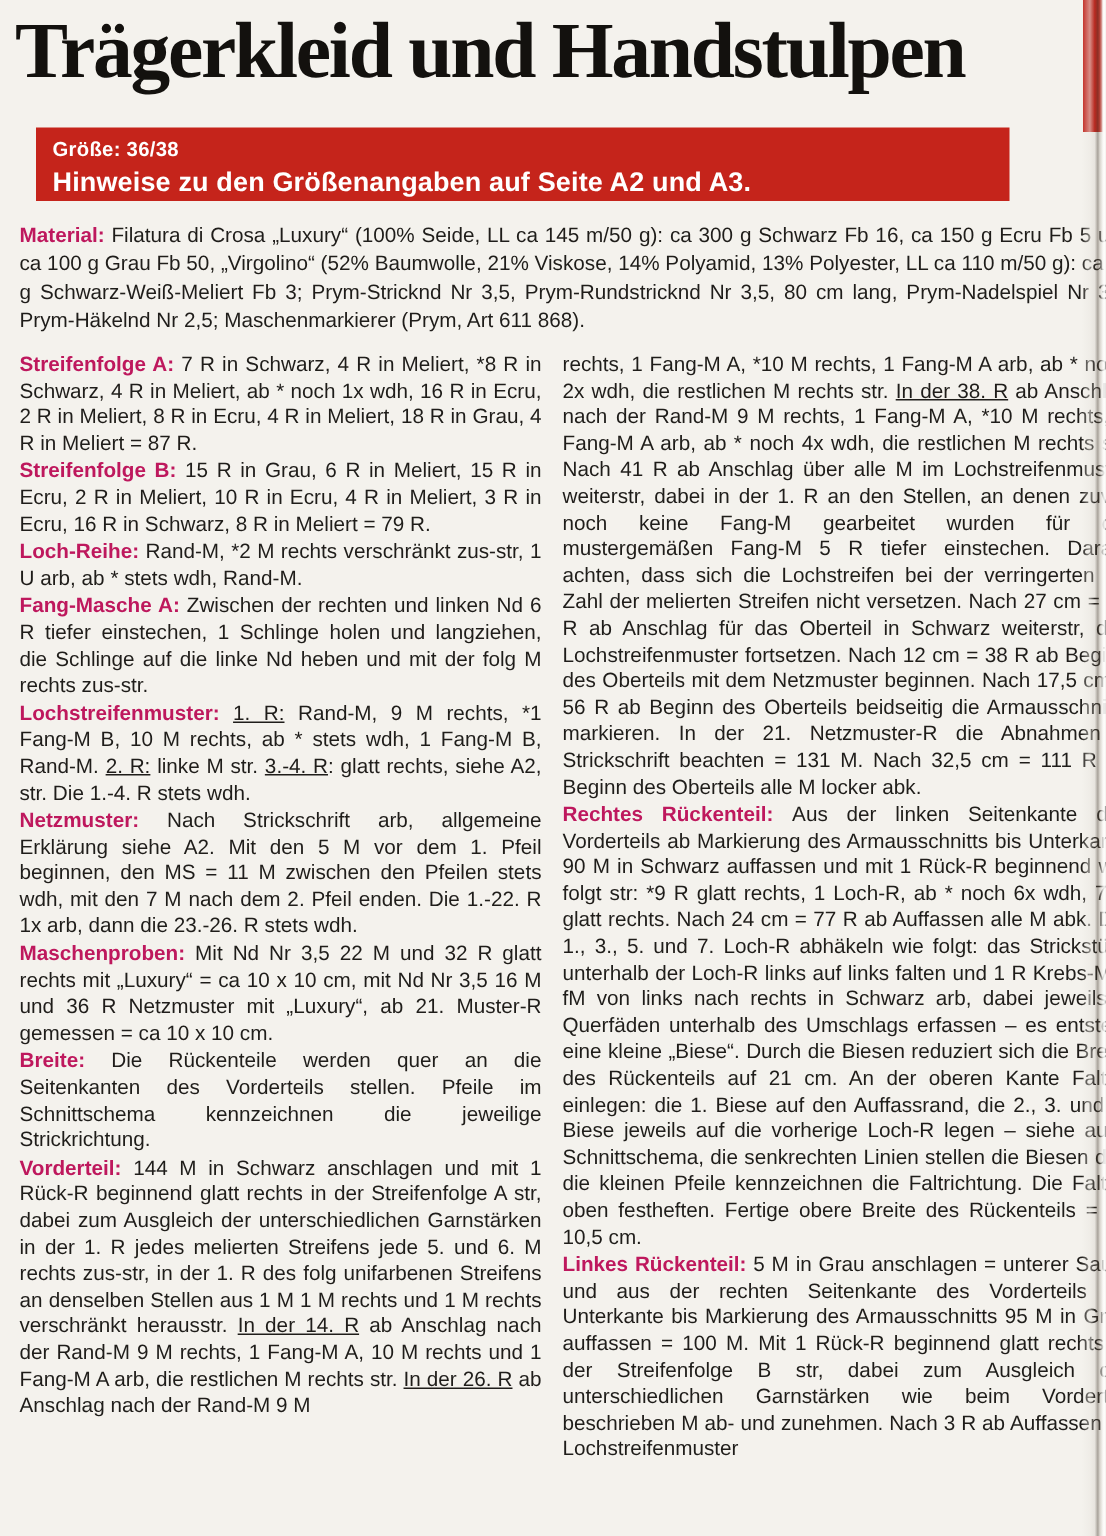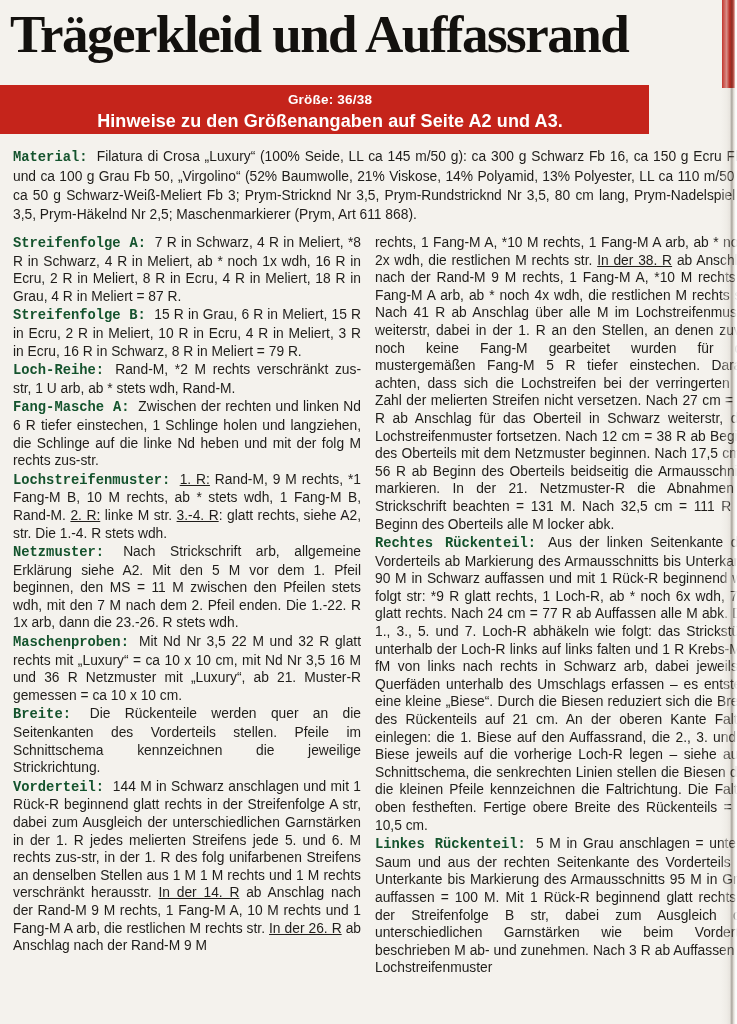--- a/index.html
+++ b/index.html
@@ -27,28 +27,27 @@
     white-space: nowrap;
   }
   .corner-strip {
     position: absolute;
     right: 2px; top: 0;
     width: 13px; height: 88px;
     background: #c0221a;
   }
   .banner {
     position: absolute;
-    left: 0; top: 85px;
+    left: 24px; top: 85px;
     width: 649px; height: 49px;
     background: #c5241b;
     color: #ffffff;
     font-weight: 700;
     padding: 7px 0 0 11px;
     box-sizing: border-box;
-    text-align: center;
   }
   .banner-line1 { font-size: 13.5px; letter-spacing: .2px; margin-bottom: 4px; }
   .banner-line2 { font-size: 18px; letter-spacing: .1px; }
   .material {
     position: absolute;
     left: 13px; top: 147px;
     width: 742px;
     font-size: 13.8px;
     line-height: 19px;
     color: #1f1d1a;
@@ -58,21 +57,21 @@
     position: absolute;
     top: 234px;
     font-size: 13.8px;
     line-height: 17.6px;
     color: #1f1d1a;
     text-align: justify;
   }
   .col-left  { left: 13px;  width: 348px; }
   .col-right { left: 375px; width: 378px; }
   p.section { margin: 0 0 1px 0; }
-  .sec-label { color: #14532d; font-weight: 700; font-family: Liberation Mono, monospace; }
+  .sec-label { color: #be185d; font-weight: 700; }
   .u { text-decoration: underline; }
   .page-edge {
     position: absolute;
     right: 0; top: 0;
     width: 16px; height: 1024px;
     background: linear-gradient(to right,
       rgba(244,242,237,0) 0%,
       rgba(235,232,226,0.55) 35%,
       rgba(120,108,94,0.10) 55%,
       rgba(75,64,52,0.45) 68%,
@@ -82,21 +81,21 @@
     pointer-events: none;
   }
 </style>
 </head>
 <body>
 
 <div class="page">
 
   <div class="corner-strip"></div>
 
-  <h1 class="title">Trägerkleid und Auffassrand</h1>
+  <h1 class="title">Trägerkleid und Handstulpen</h1>
 
   <div class="banner">
     <div class="banner-line1">Größe:  36/38</div>
     <div class="banner-line2">Hinweise zu den Größenangaben auf Seite A2 und A3.</div>
   </div>
 
   <div class="material">
       <p class="section"><span class="sec-label">Material: </span><span>Filatura di Crosa „Luxury“ (100% Seide, LL ca 145 m/50 g): ca 300 g Schwarz Fb 16, ca 150 g Ecru Fb 5 und ca 100 g Grau Fb 50, „Virgolino“ (52% Baumwolle, 21% Viskose, 14% Polyamid, 13% Polyester, LL ca 110 m/50 g): ca 50 g Schwarz-Weiß-Meliert Fb 3; Prym-Stricknd Nr 3,5, Prym-Rundstricknd Nr 3,5, 80 cm lang, Prym-Nadelspiel Nr 3,5, Prym-Häkelnd Nr 2,5; Maschenmarkierer (Prym, Art 611 868).</span></p>
     </div>
 

